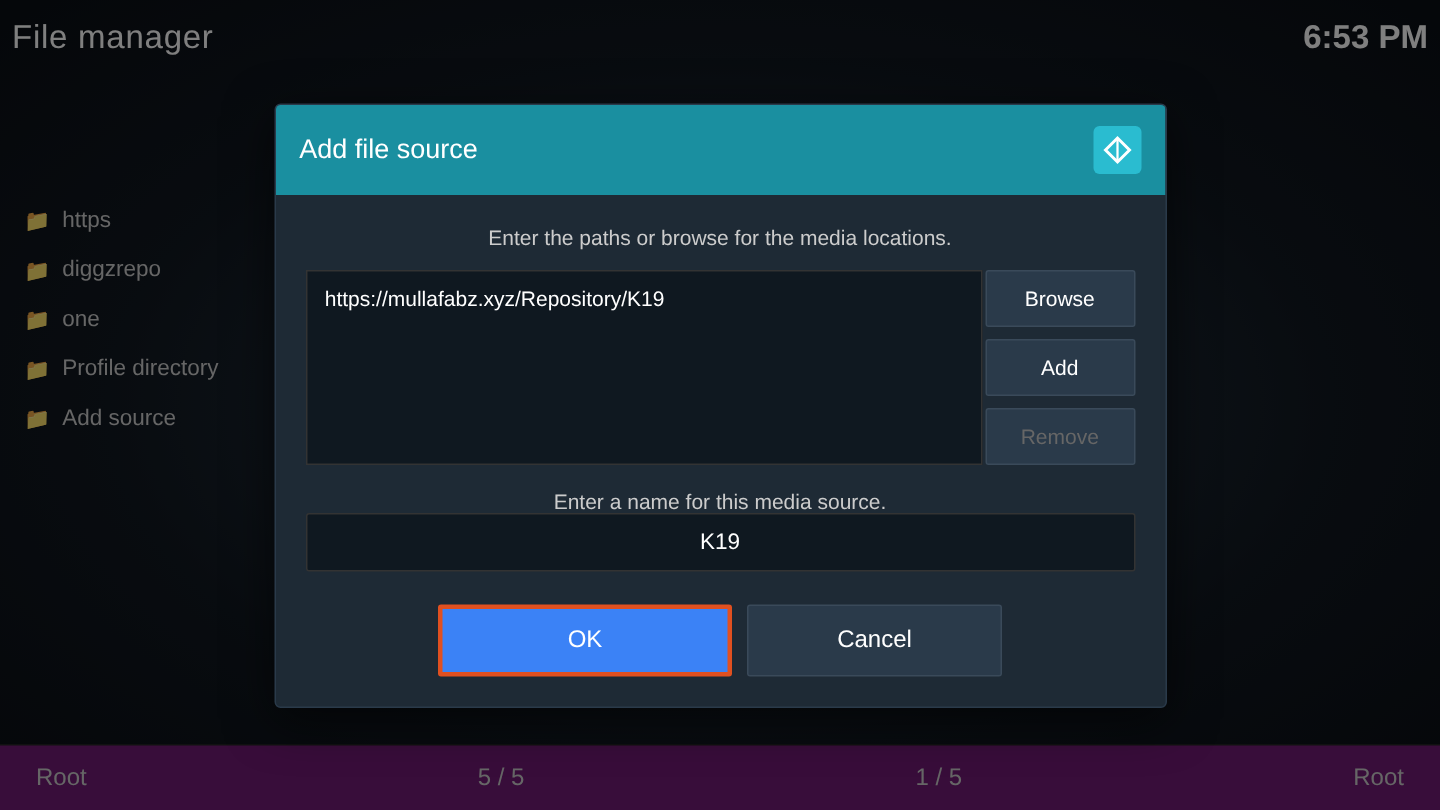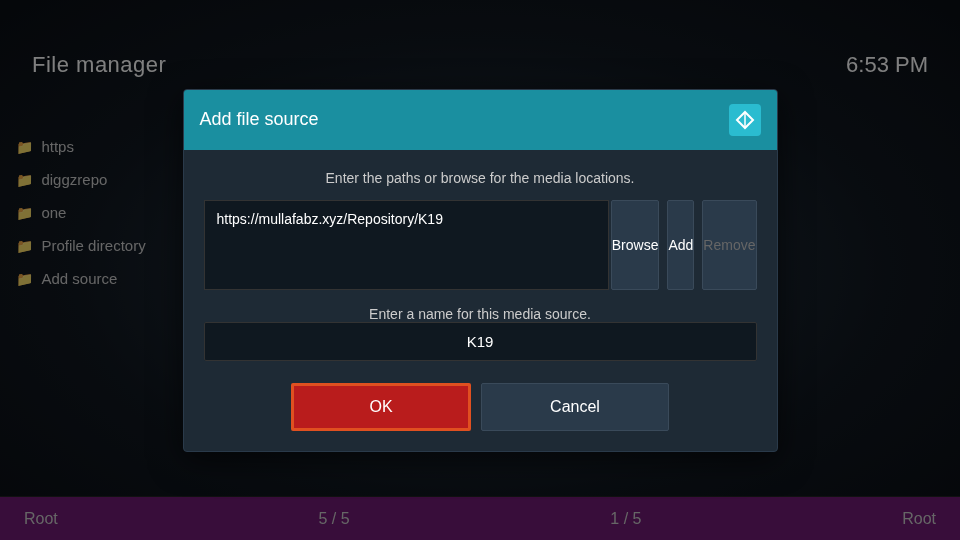--- a/index.html
+++ b/index.html
@@ -22,35 +22,34 @@
     }
 
     
     .header {
       position: absolute;
       top: 0; left: 0; right: 0;
       height: 50px;
       display: flex;
       align-items: center;
       justify-content: space-between;
-      padding: 0 32px;
+      padding: 0 8px;
       z-index: 10;
-      margin-top: 40px;
     }
 
     .header-title {
       font-size: 22px;
       font-weight: 300;
       color: #fff;
       letter-spacing: 0.5px;
     }
 
     .header-time {
       font-size: 22px;
-      font-weight: 400;
+      font-weight: 700;
       color: #fff;
     }
 
     
     .footer {
       position: absolute;
       bottom: 0; left: 0; right: 0;
       height: 44px;
       background: #701a75;
       display: flex;
@@ -169,21 +168,21 @@
     }
 
     .path-url {
       font-size: 14px;
       color: #fff;
       word-break: break-all;
     }
 
     .path-buttons {
       display: flex;
-      flex-direction: row;
+      flex-direction: column;
       gap: 8px;
       min-width: 100px;
     }
 
     .path-btn {
       background: #2a3a4a;
       border: 1px solid #3a4a5a;
       color: #fff;
       padding: 10px 0;
       font-size: 14px;
@@ -219,40 +218,40 @@
     }
 
     .dialog-footer {
       display: flex;
       gap: 10px;
       justify-content: center;
       padding-top: 4px;
     }
 
     .btn-ok {
-      background: #b91c1c;
+      background: #3b82f6;
       border: 3px solid #e05020;
       color: #fff;
       padding: 12px 0;
       font-size: 16px;
       cursor: pointer;
       border-radius: 2px;
-      width: 180px;
+      width: 196px;
       text-align: center;
     }
 
     .btn-cancel {
       background: #2a3a4a;
       border: 1px solid #3a4a5a;
       color: #fff;
       padding: 12px 0;
       font-size: 16px;
       cursor: pointer;
       border-radius: 2px;
-      width: 188px;
+      width: 170px;
       text-align: center;
     }
   </style>
 </head>
 <body>
 
 <div class="bg"></div>
 
 <div class="header">
   <span class="header-title">File manager</span>

